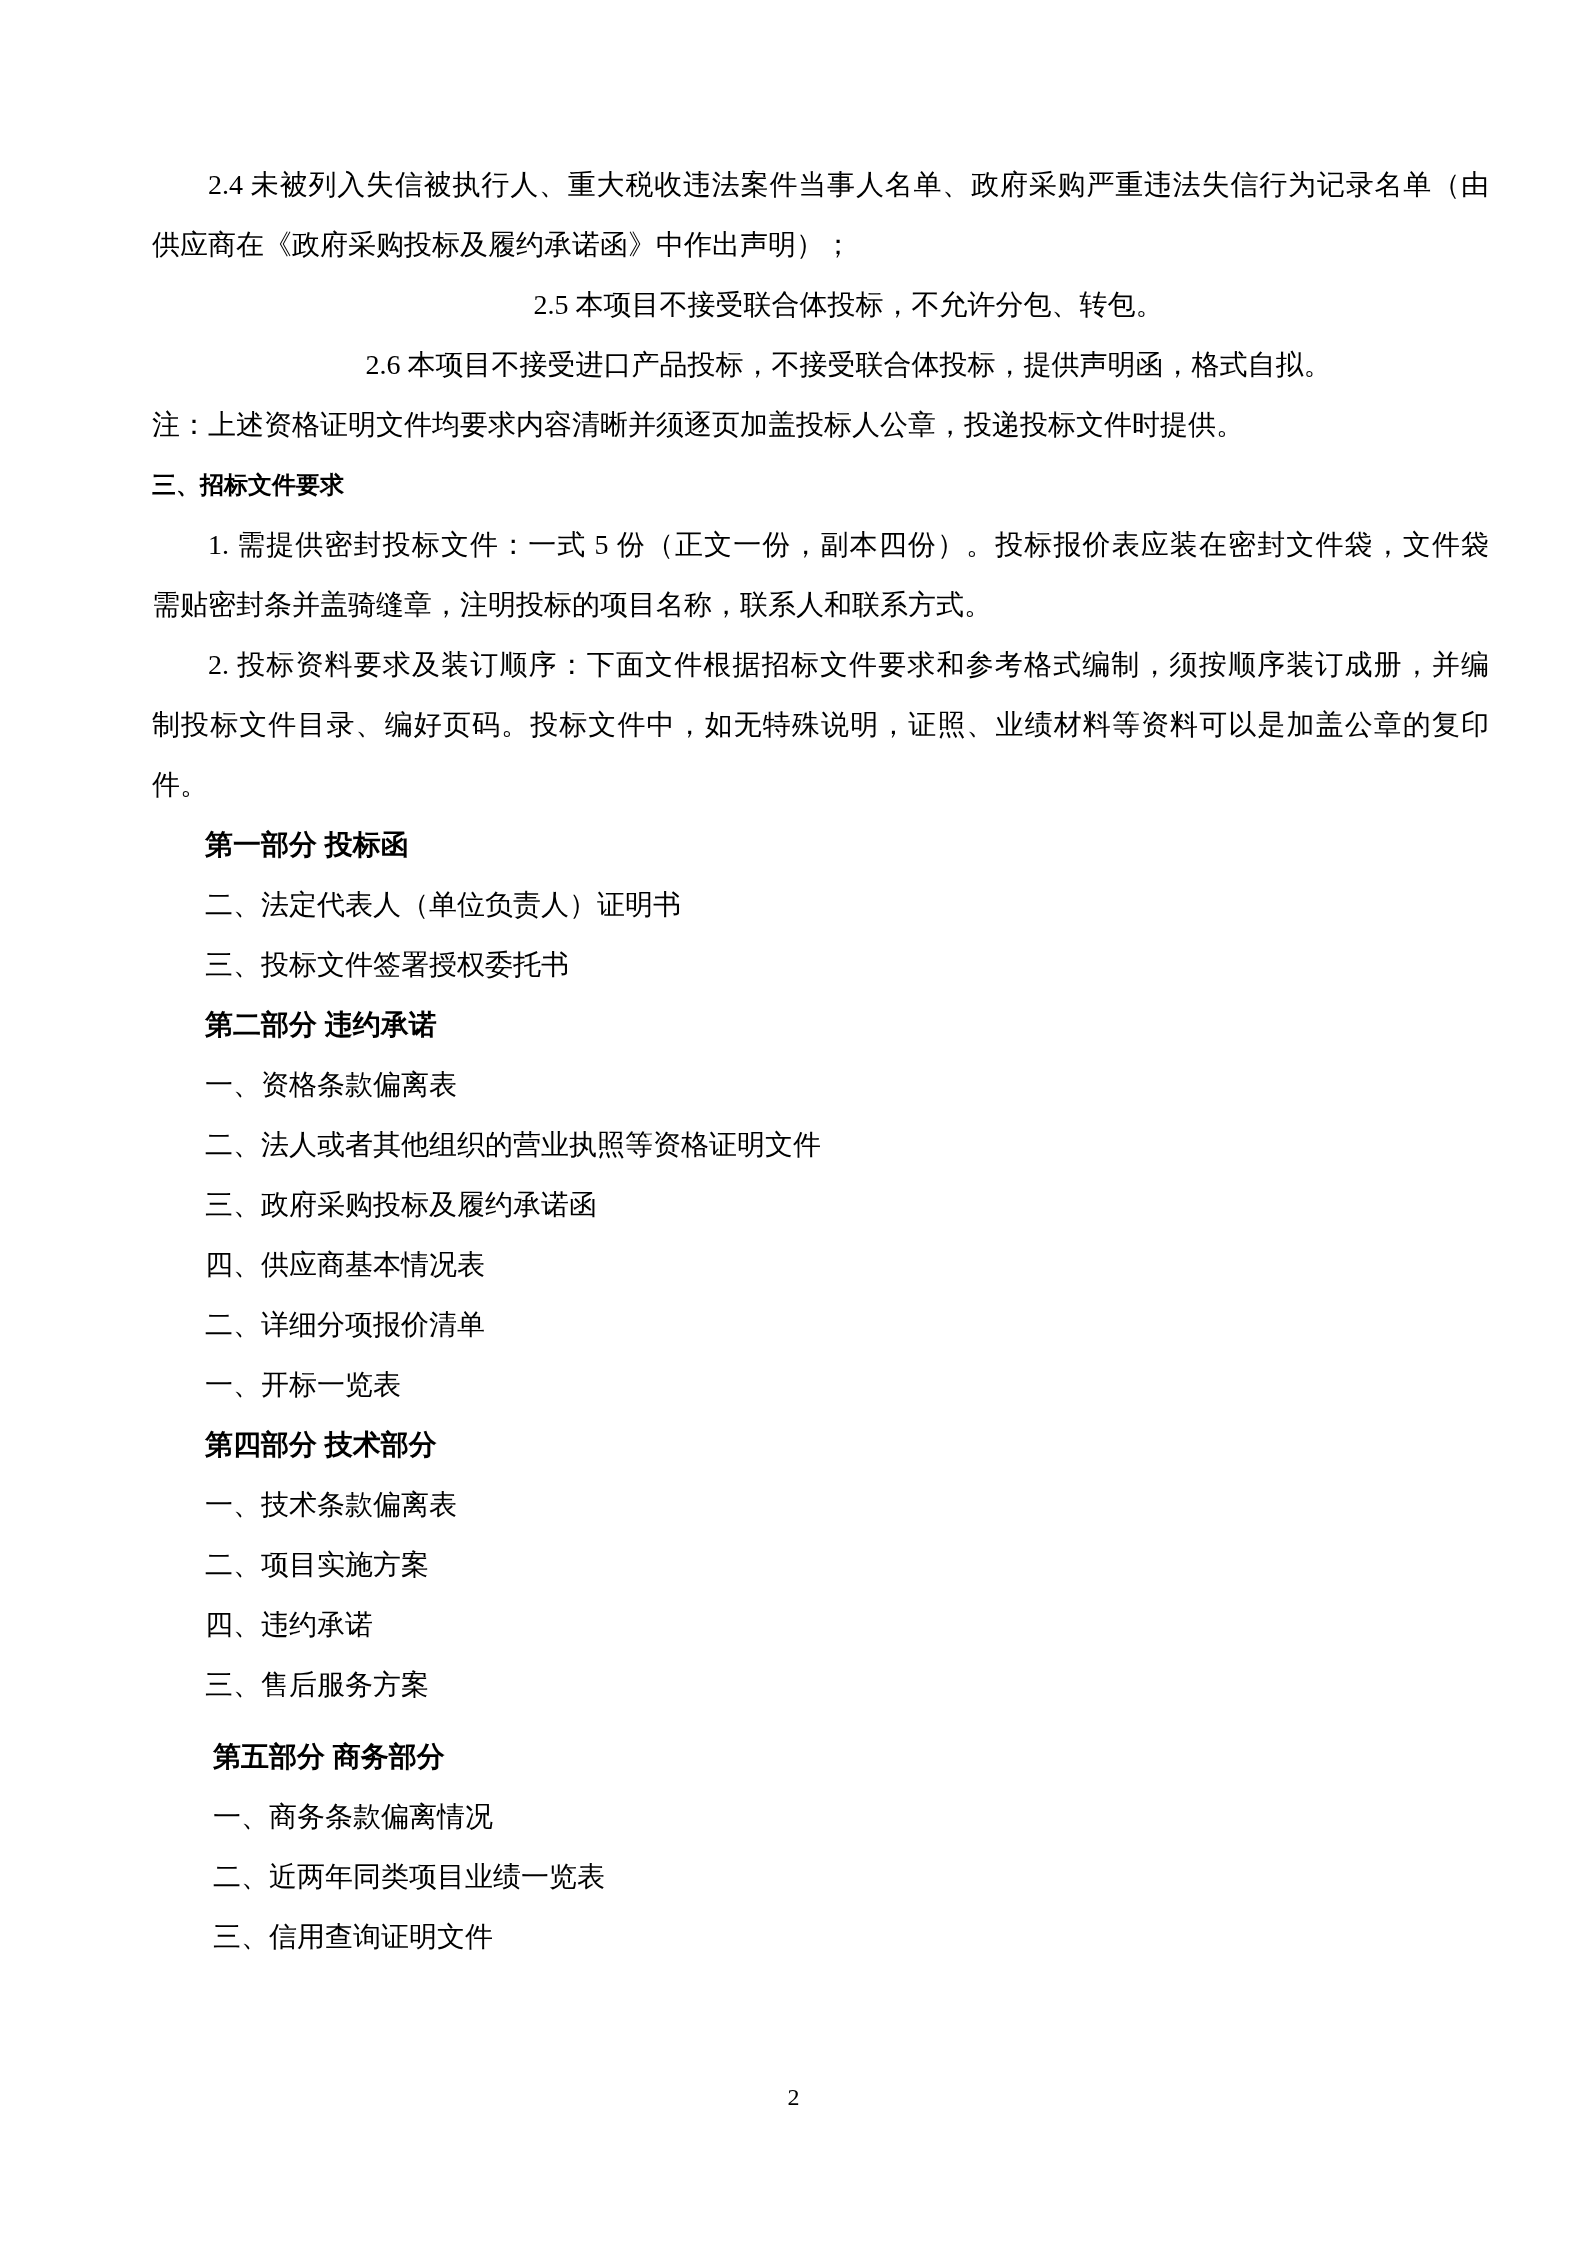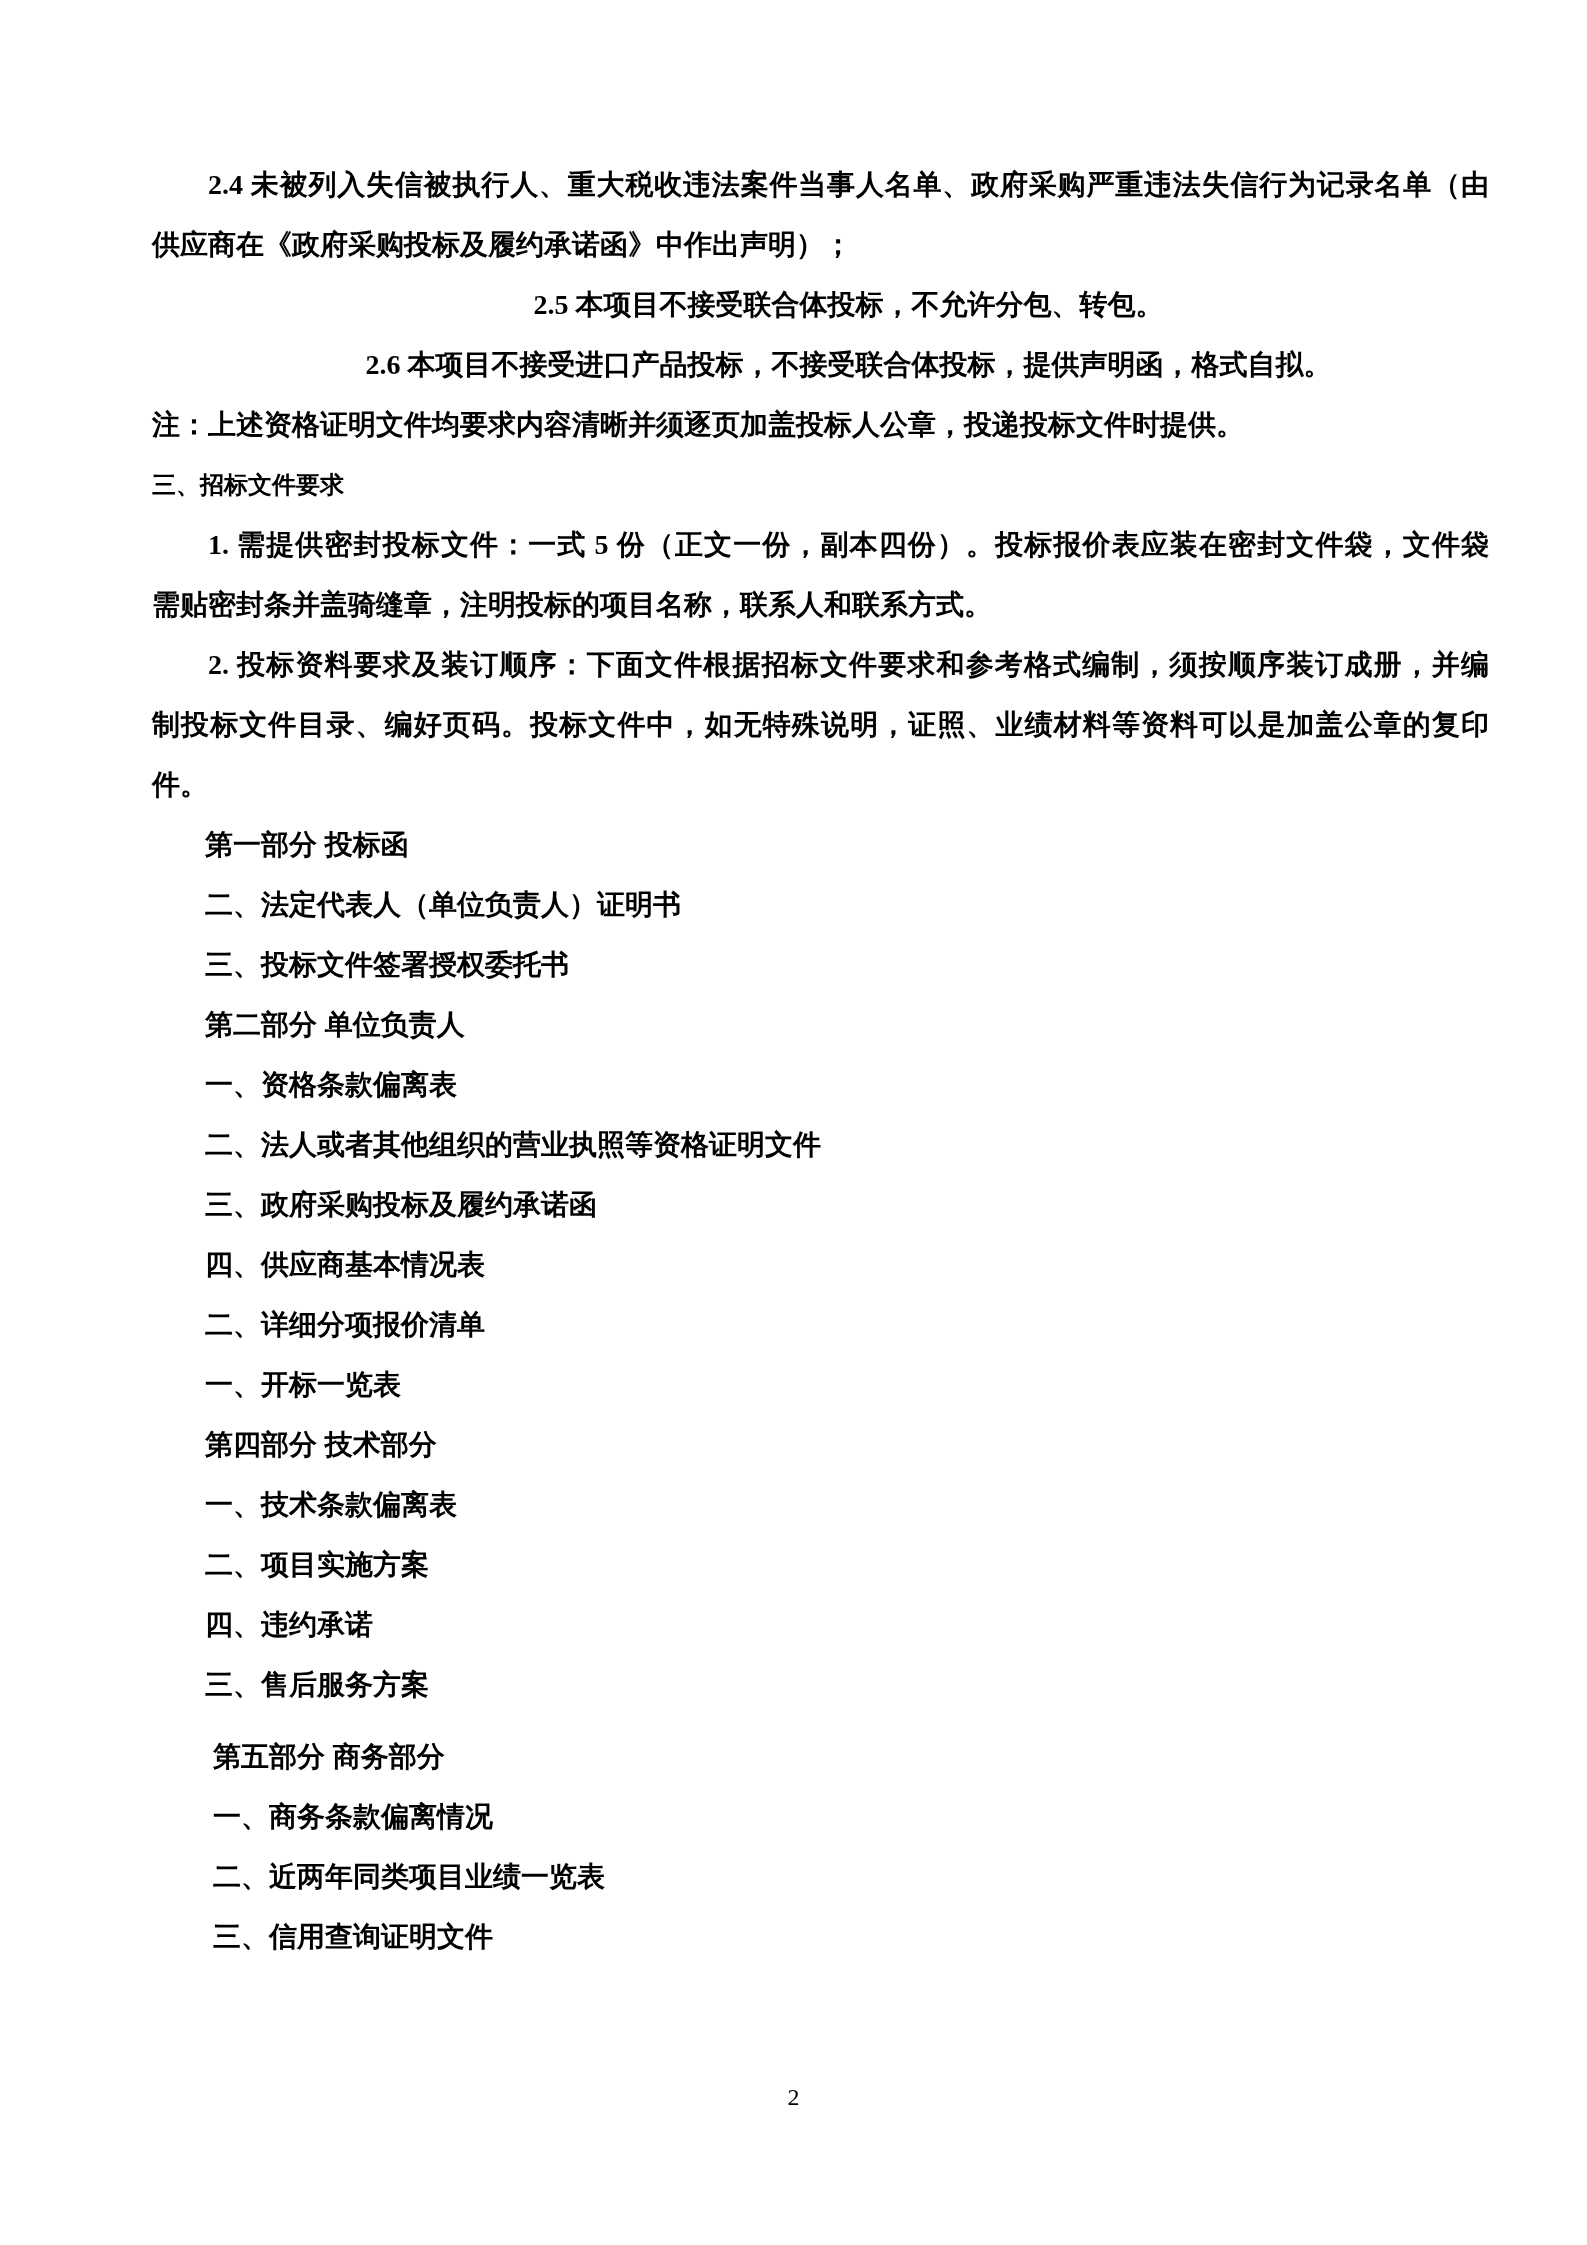--- a/index.html
+++ b/index.html
@@ -16,21 +16,20 @@
     position: absolute;
     left: 152px;
     top: 155px;
     width: 1337px;
   }
   .line {
     height: 60px;
     line-height: 60px;
     font-size: 28px;
     text-align: left;
-    font-weight: bold;
   }
   .indent { padding-left: 56px; text-align: center; }
   .jfull {
     text-align: justify;
     text-align-last: justify;
   }
   .section-heading {
     font-family: "Liberation Sans", "DejaVu Sans", sans-serif;
     font-weight: bold;
     font-size: 24px;
@@ -83,21 +82,21 @@
 
     <div class="list-block">
 
       <div>
         <div class="line part-title">第一部分 投标函</div>
         <div class="line">二、法定代表人（单位负责人）证明书</div>
         <div class="line">三、投标文件签署授权委托书</div>
       </div>
 
       <div>
-        <div class="line part-title">第二部分 单位负责人</div>
+        <div class="line part-title">第二部分 违约承诺</div>
         <div class="line">一、资格条款偏离表</div>
         <div class="line">二、法人或者其他组织的营业执照等资格证明文件</div>
         <div class="line">三、政府采购投标及履约承诺函</div>
         <div class="line">四、供应商基本情况表</div>
       </div>
 
       <div>
         <div class="line">二、详细分项报价清单</div>
         <div class="line">一、开标一览表</div>
       </div>

